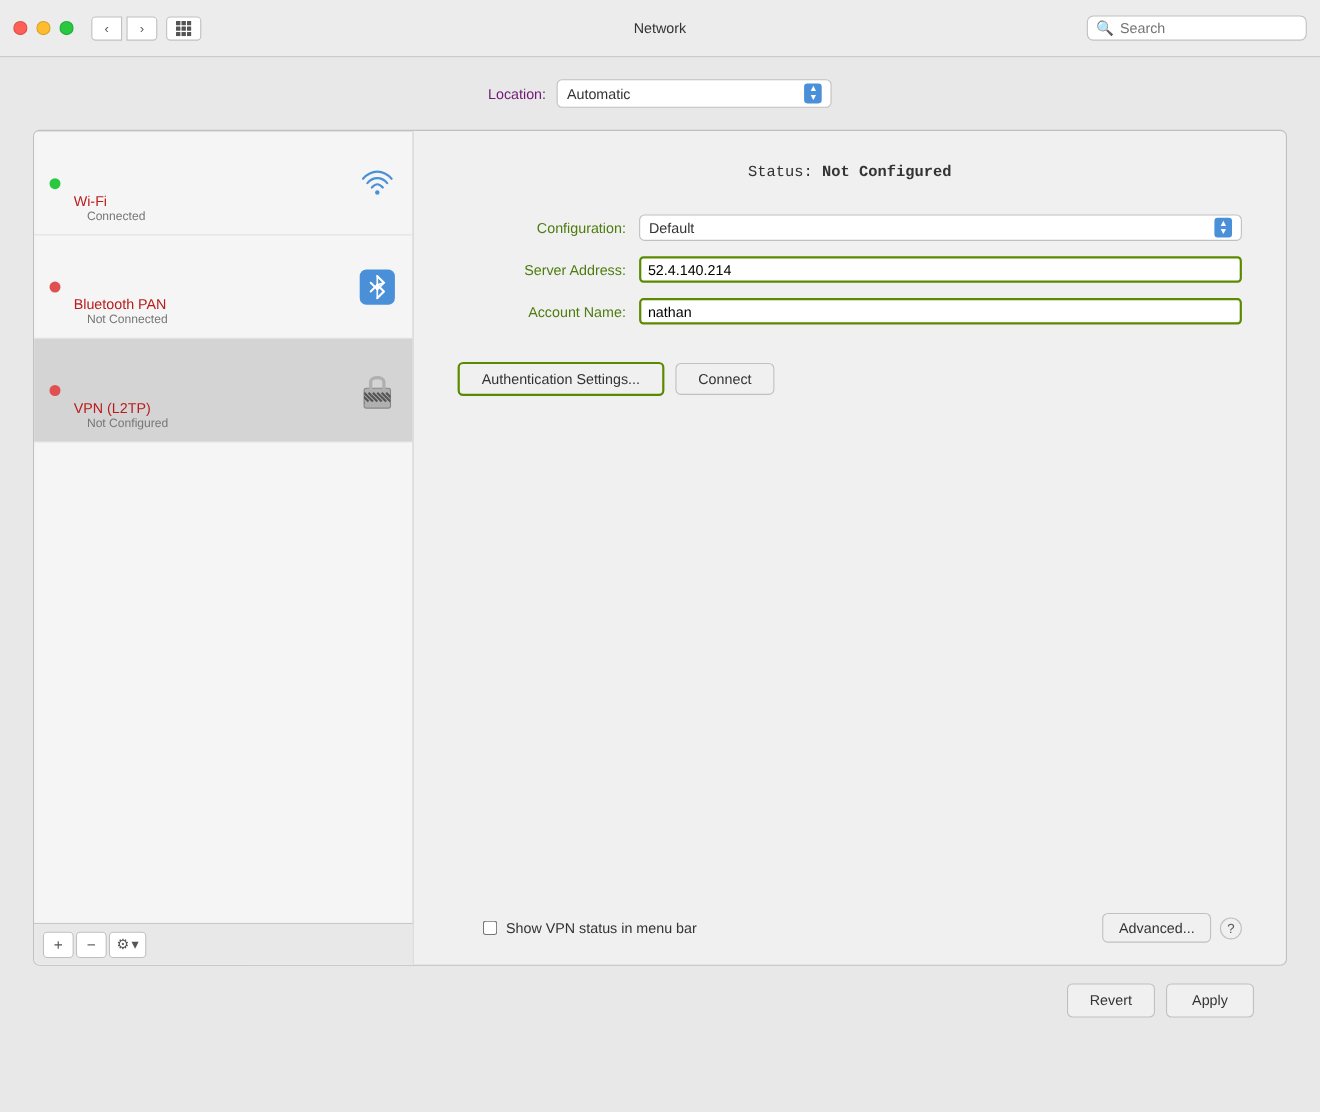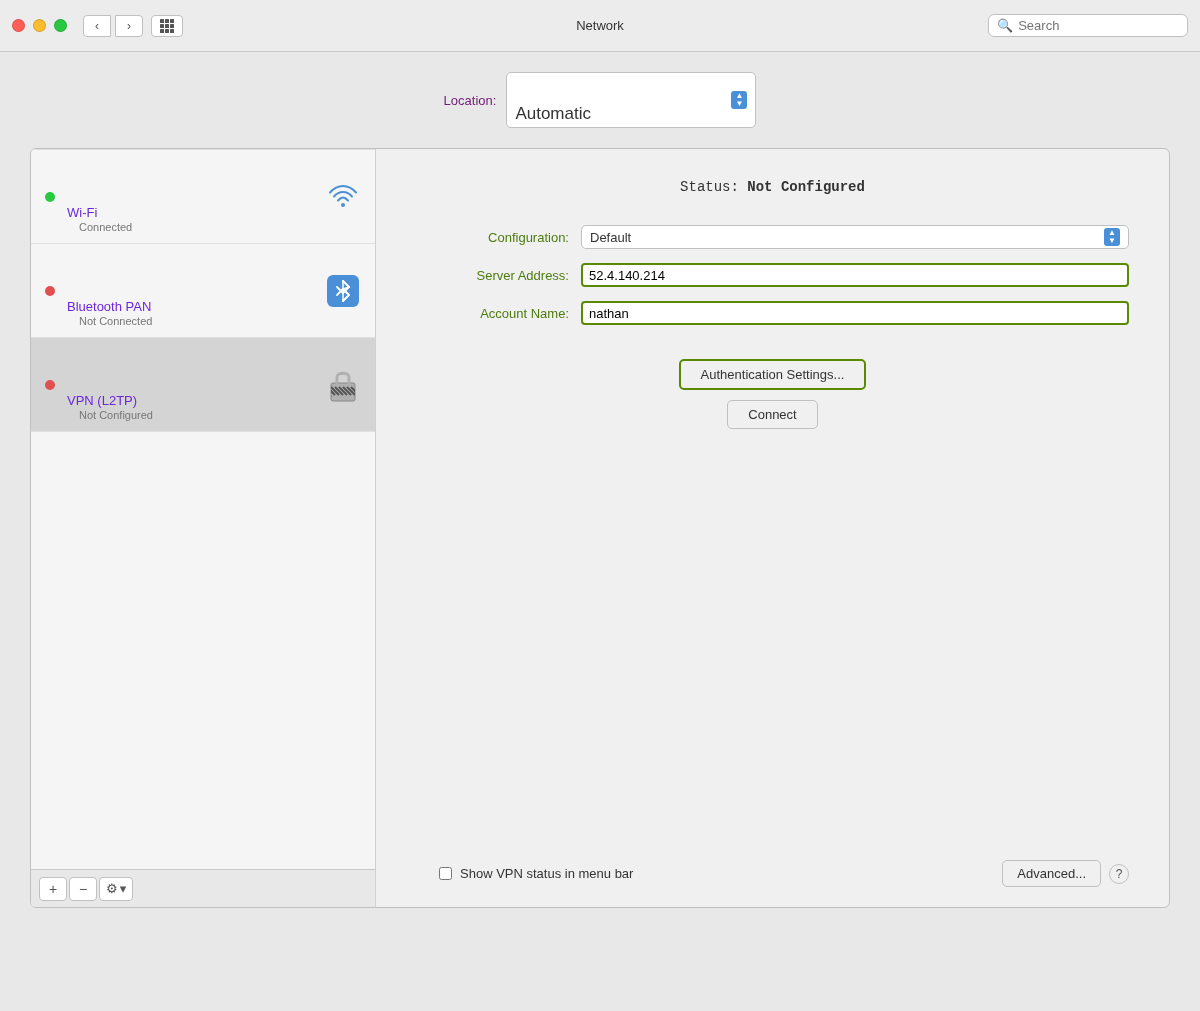--- a/index.html
+++ b/index.html
@@ -129,23 +129,22 @@
       align-items: center;
       background: #fff;
       border: 1px solid #c0c0c0;
       border-radius: 5px;
       padding: 3px 8px;
       width: 250px;
       justify-content: space-between;
       cursor: pointer;
     }
     .location-select-text {
-      font-size: 17px;
-      color: #333;
-      margin-top: 28px;
+      font-size: 13px;
+      color: #333;
     }
     .select-arrows {
       background: #4a90d9;
       color: white;
       border-radius: 3px;
       padding: 1px 4px;
       font-size: 10px;
       display: flex;
       flex-direction: column;
       line-height: 1;
@@ -196,21 +195,21 @@
     }
     .dot-green { background: #28c840; }
     .dot-red { background: #e05050; }
 
     .network-info {
       flex: 1;
     }
     .network-name {
       font-size: 13px;
       font-weight: 500;
-      color: #6d28d9;
+      color: #b91c1c;
       margin-top: 45px;
     }
     .network-status {
       font-size: 11px;
       color: #777;
       margin-top: 1px;
       margin-left: 12px;
     }
 
     .network-icon {
@@ -327,21 +326,21 @@
       border: 1px solid #c0c0c0;
       border-radius: 5px;
       padding: 3px 8px;
       justify-content: space-between;
       cursor: pointer;
       height: 24px;
     }
 
     .buttons-section {
       display: flex;
-      flex-direction: column;
+      flex-direction: row;
       align-items: center;
       margin-top: 20px;
       gap: 10px;
     }
     .auth-btn {
       background: #f0f0f0;
       border: 2px solid #5a8a00;
       border-radius: 5px;
       padding: 6px 20px;
       font-size: 13px;
@@ -606,13 +605,17 @@
         </label>
         <div class="bottom-right">
           <button class="advanced-btn">Advanced...</button>
           <div class="help-btn">?</div>
         </div>
       </div>
 
     </div>
   </div>
 
+  <div class="footer">
+    <button class="revert-btn">Revert</button>
+    <button class="apply-btn">Apply</button>
+  </div>
 </div>
 
 </body></html>

